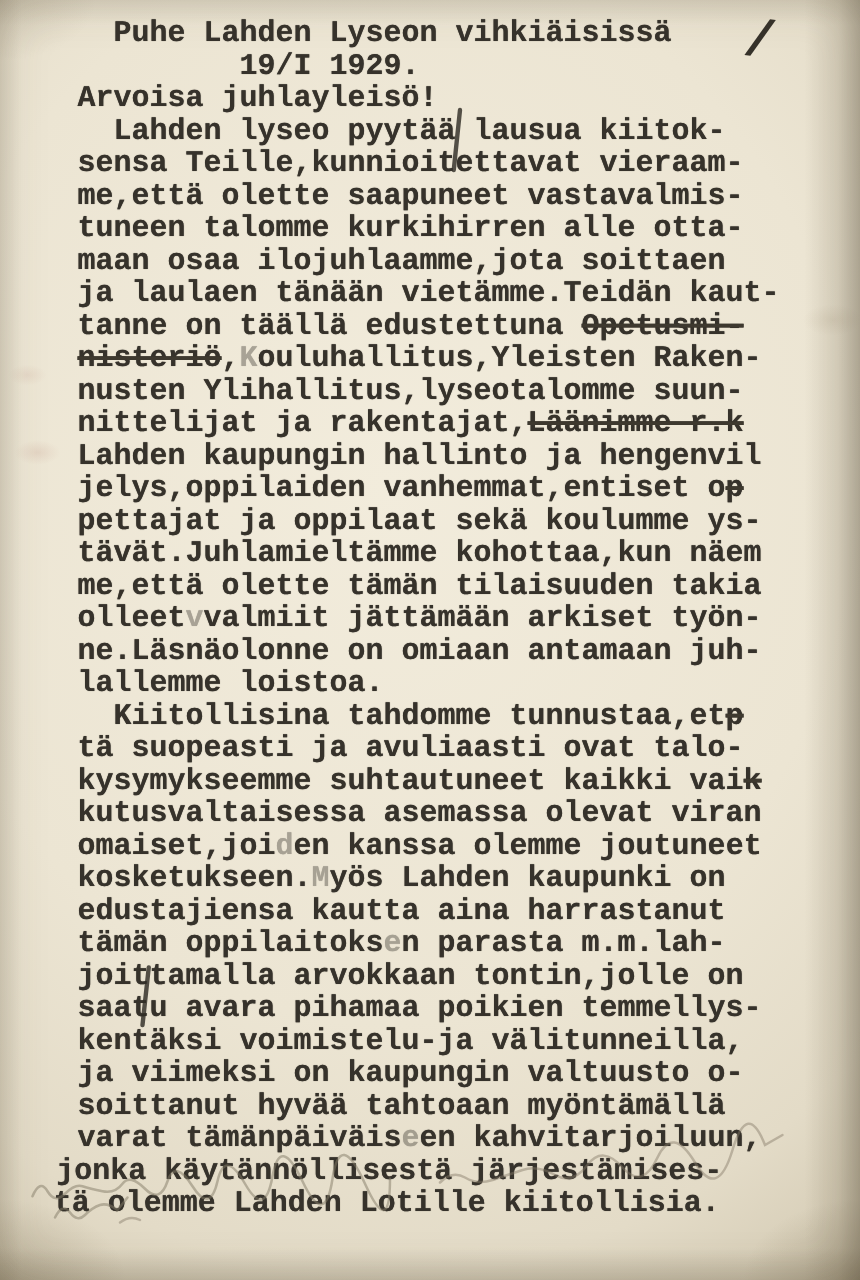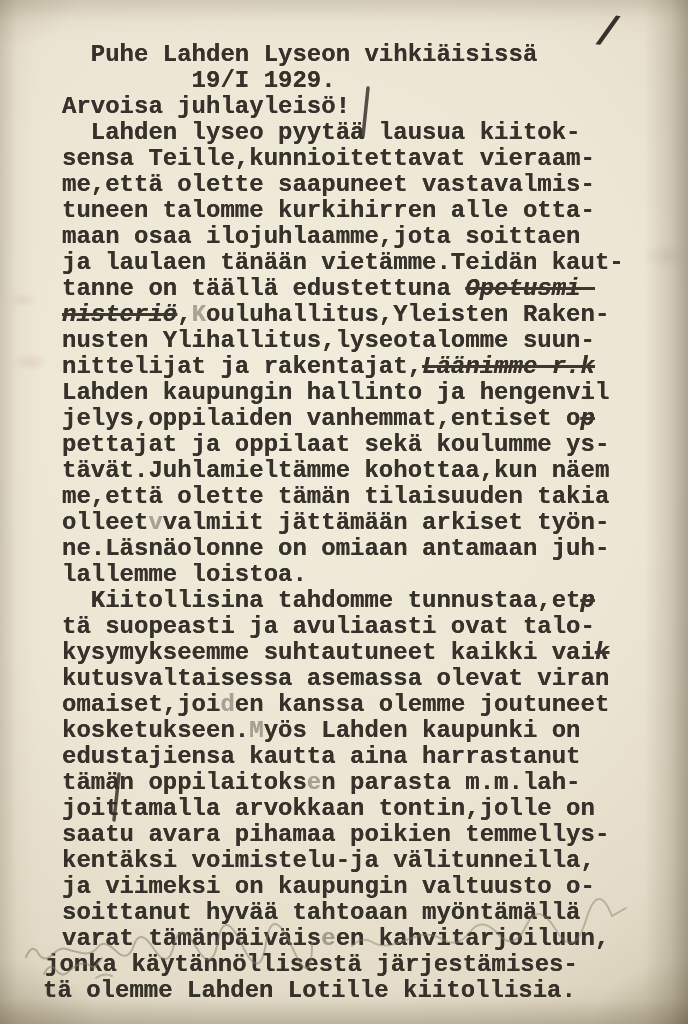--- a/index.html
+++ b/index.html
@@ -16,33 +16,32 @@
       radial-gradient(140px 90px at 0% 100%, rgba(95,82,55,.25), rgba(95,82,55,0) 72%),
       radial-gradient(130px 90px at 100% 100%, rgba(95,82,55,.28), rgba(95,82,55,0) 72%),
       radial-gradient(110px 70px at 0% 0%, rgba(95,82,55,.15), rgba(95,82,55,0) 70%),
       radial-gradient(26px 14px at 30px 362px, rgba(176,120,104,.16), rgba(176,120,104,0) 70%),
       radial-gradient(22px 12px at 22px 300px, rgba(176,120,104,.12), rgba(176,120,104,0) 70%),
       radial-gradient(34px 18px at 666px 256px, rgba(140,120,90,.12), rgba(140,120,90,0) 70%),
       radial-gradient(ellipse 90% 70% at 45% 38%, #f2ecdc 0%, #ece5d3 60%, #e3dbc7 88%, #d8cfb9 100%);
     box-shadow: inset 0 0 40px rgba(80,68,45,.18);
   }
   .typed{
-    position:absolute;left:62px;top:42px;
+    position:absolute;left:62px;top:15px;
     font-size:24px;line-height:26px;
     font-weight:600;
     color:#36322b;
     white-space:pre;
     text-shadow:0 0 0.6px rgba(44,40,33,.85);
   }
   .line{height:26px;}
   .typed s{
     text-decoration:line-through;
     text-decoration-thickness:2.5px;
     text-decoration-color:#3e392f;
-    font-style:italic;
   }
   .faint{opacity:.38;}
   .slash{
     position:absolute;left:595px;top:13px;
     font-size:42px;line-height:1;font-weight:700;
     color:#36322a;
     transform:rotate(7deg);
   }
   .overlay{
     position:absolute;left:0;top:0;width:688px;height:1024px;

